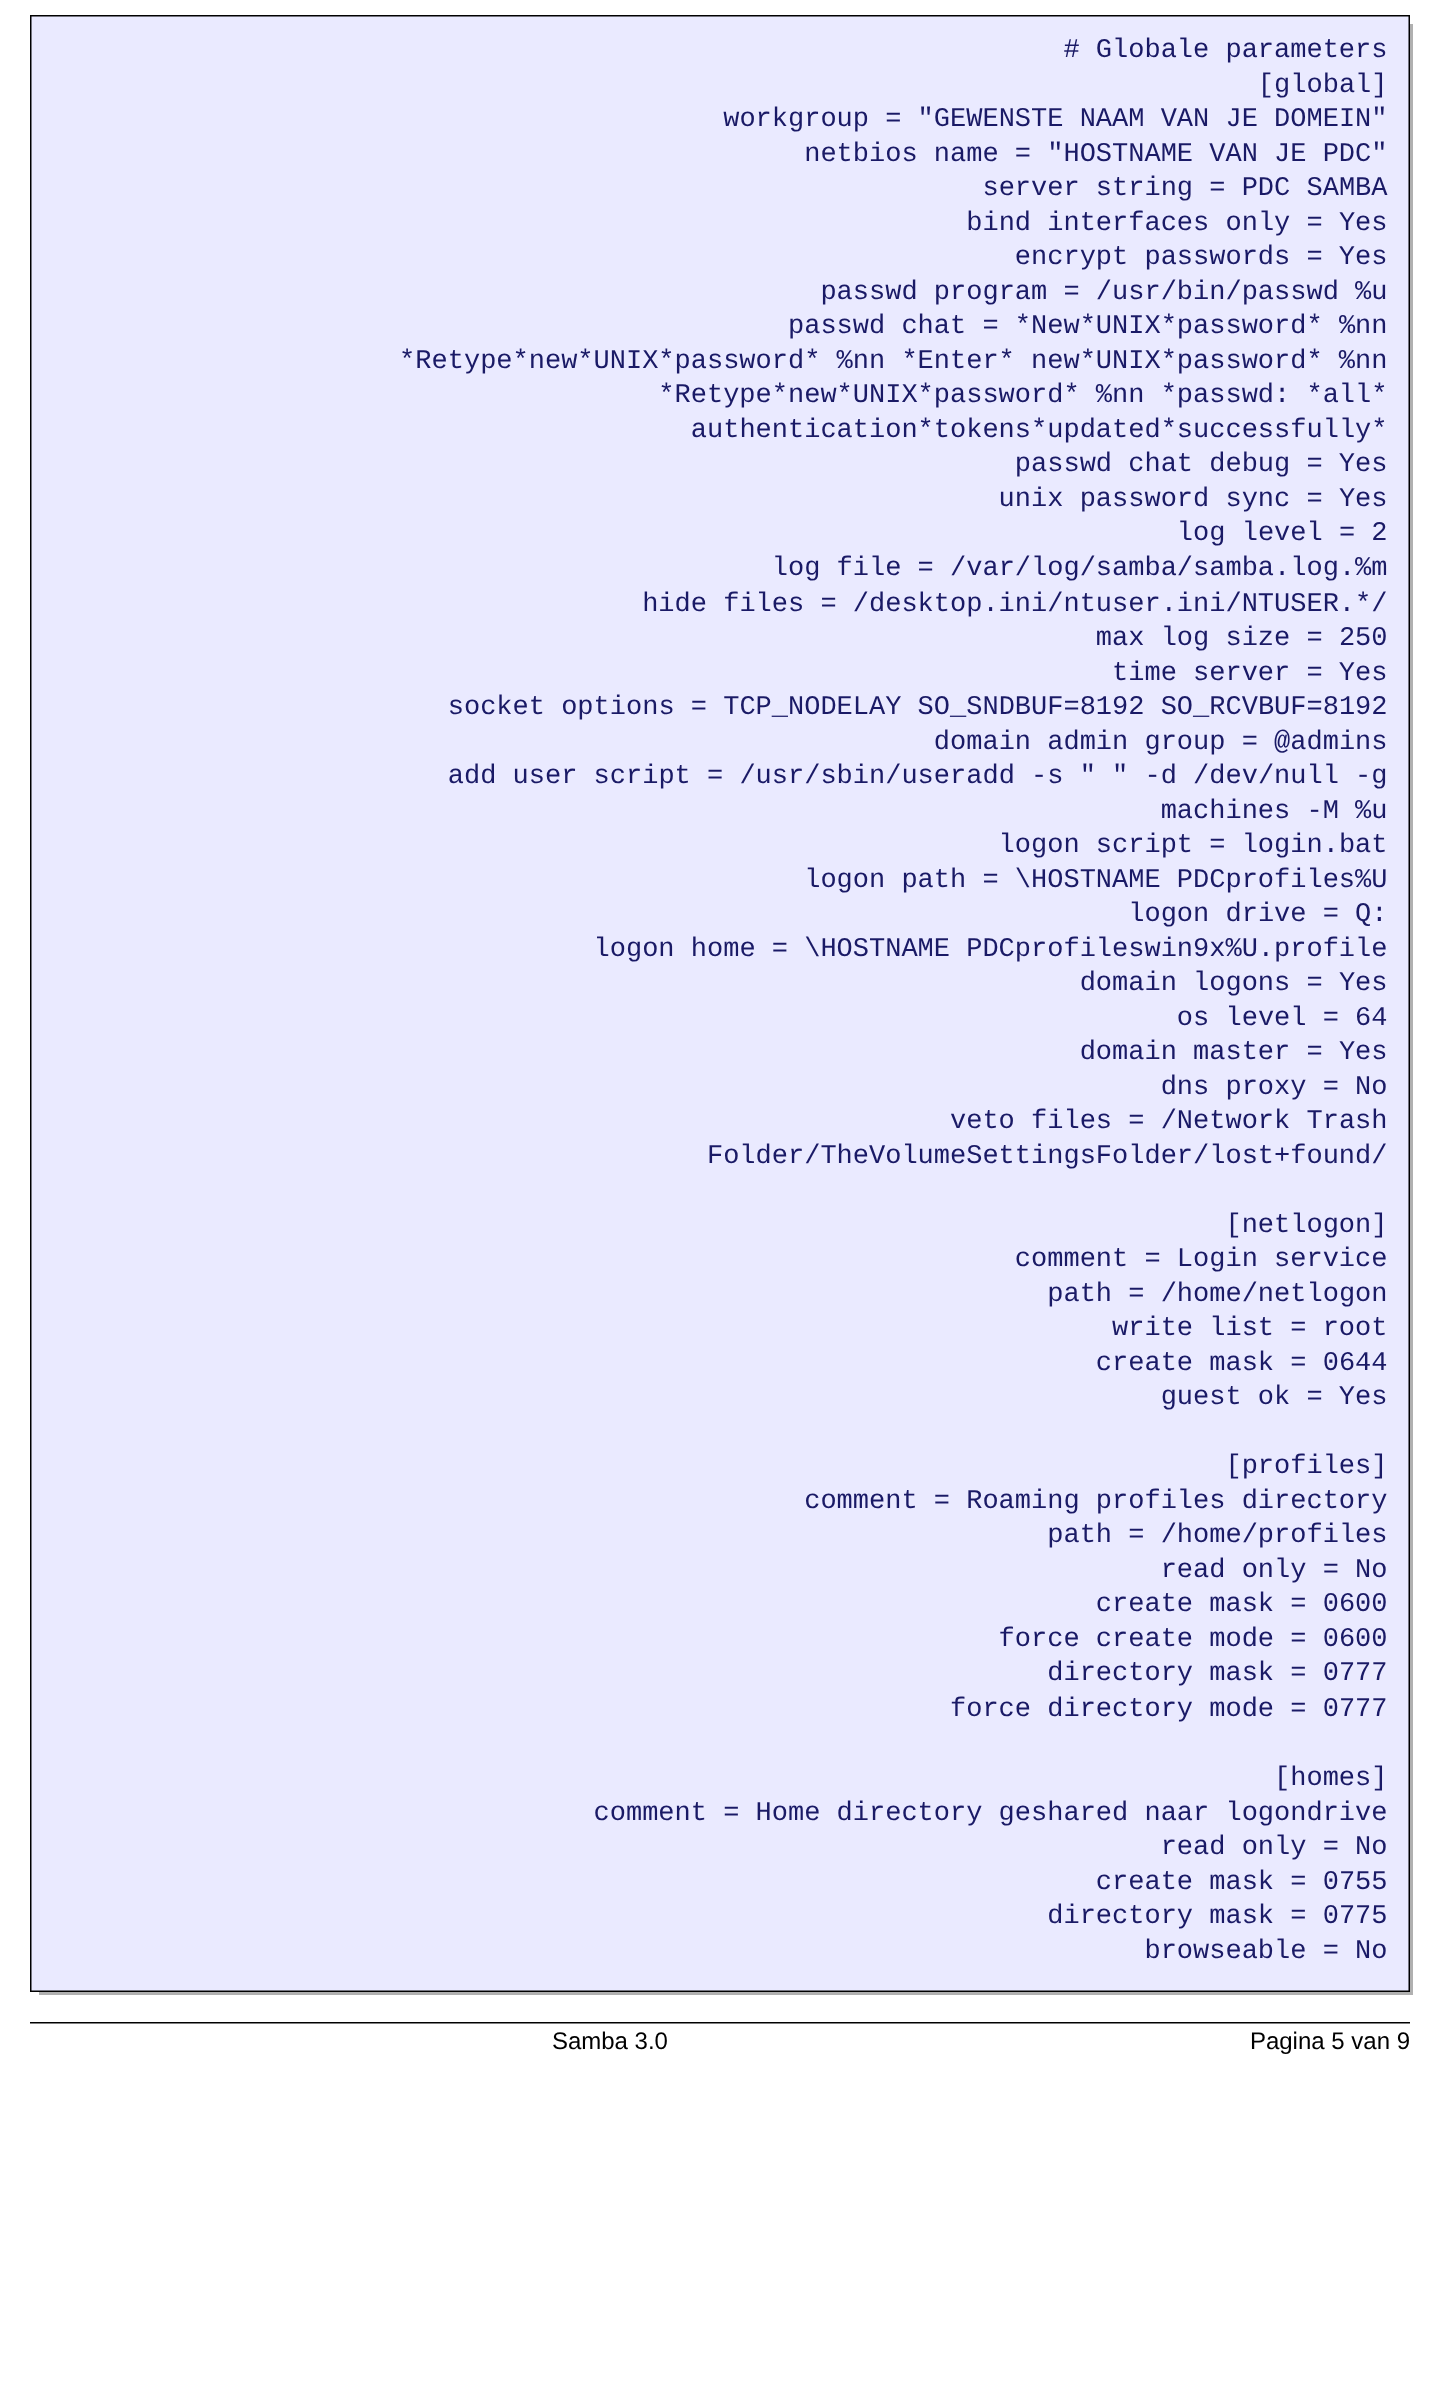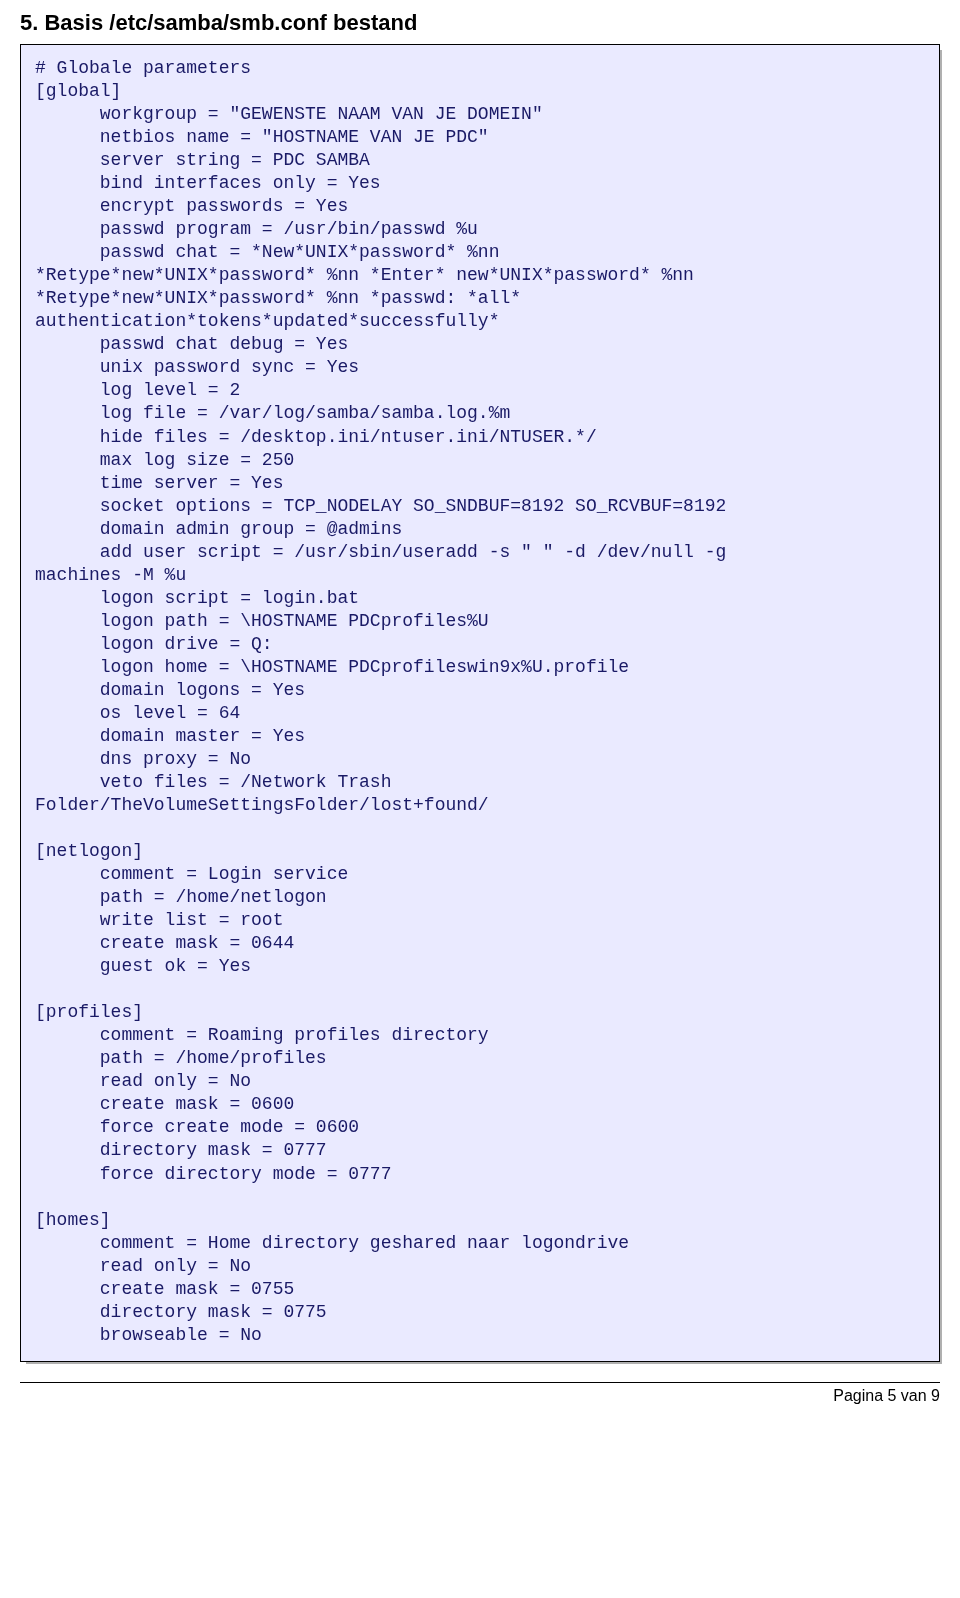--- a/index.html
+++ b/index.html
@@ -36,20 +36,21 @@
     background: #eaeaff;
     border: 1px solid #000;
     padding: 12px 14px 14px 14px;
     z-index: 1;
     font-family: "Courier New", Courier, monospace;
     font-size: 18px;
     color: #1a1a66;
     line-height: 1.28;
     white-space: pre;
     overflow: hidden;
+    text-align: right;
   }
   .footer {
     display: flex;
     justify-content: space-between;
     align-items: flex-end;
     border-top: 1px solid #000;
     margin: 8px 20px 0 20px;
     padding: 4px 0 8px 0;
     font-size: 16px;
   }
@@ -59,21 +60,20 @@
   }
   .footer-right {
     text-align: right;
     margin-left: 40px;
   }
 </style>
 </head>
 <body>
 
 <div class="page">
-  <h2 class="heading">5. Basis /etc/samba/smb.conf bestand</h2>
 
   <div class="codebox-wrap">
     <div class="shadow"></div>
     <div class="codebox" id="codebox"># Globale parameters
 [global]
       workgroup = "GEWENSTE NAAM VAN JE DOMEIN"
       netbios name = "HOSTNAME VAN JE PDC"
       server string = PDC SAMBA
       bind interfaces only = Yes
       encrypt passwords = Yes
@@ -124,14 +124,15 @@
       comment = Home directory geshared naar logondrive
       read only = No
       create mask = 0755
       directory mask = 0775
       browseable = No</div>
   </div>
 </div>
 
 <div class="footer">
   <div class="footer-left"></div>
+  <div class="footer-center">Samba 3.0</div>
   <div class="footer-right">Pagina 5 van 9</div>
 </div>
 
 </body></html>

